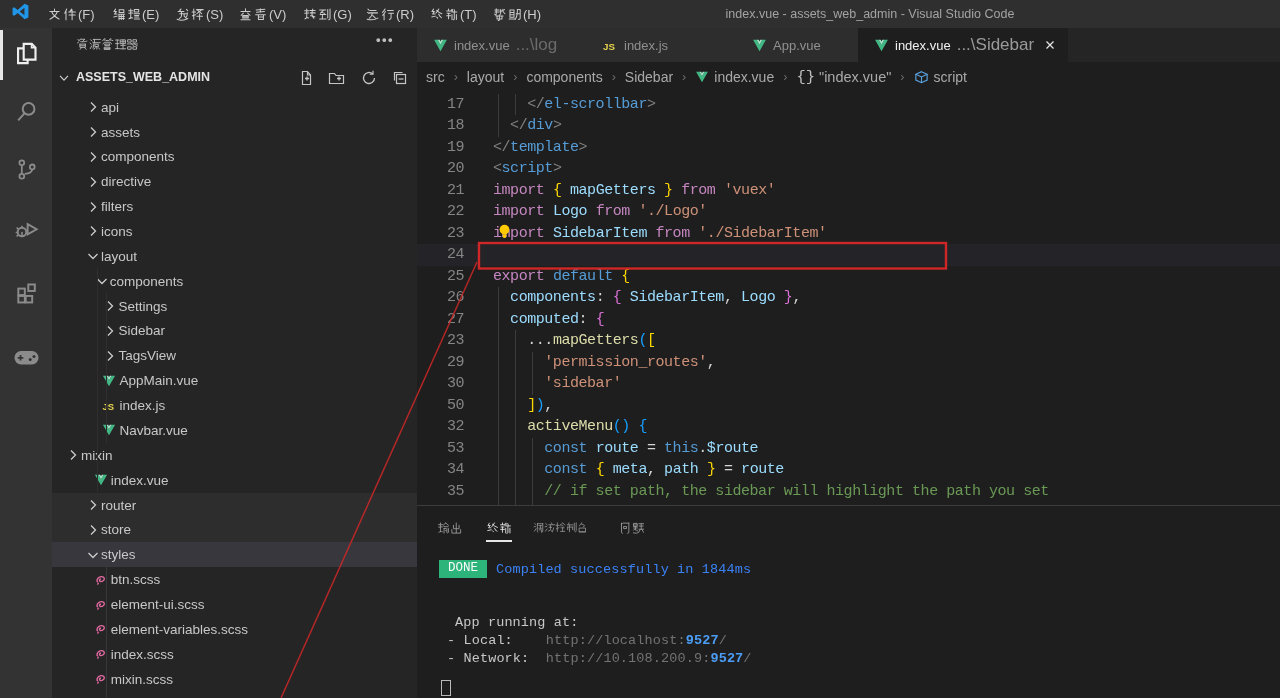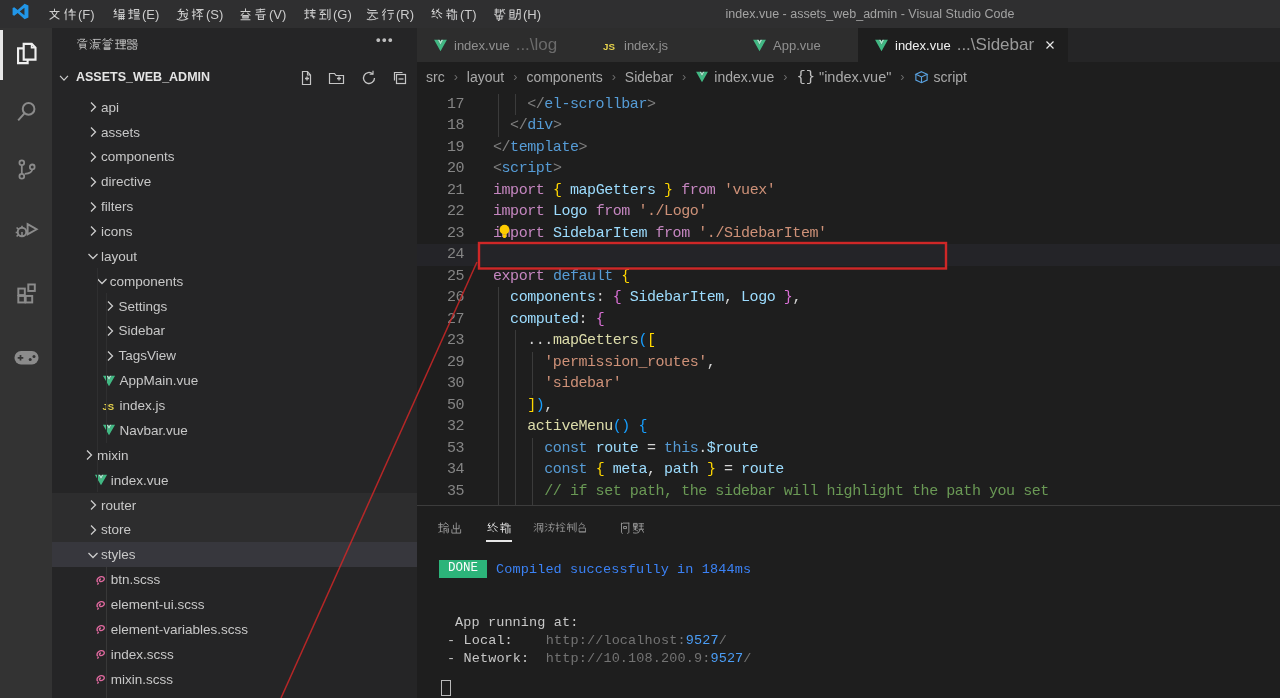--- a/index.html
+++ b/index.html
@@ -23,21 +23,21 @@
 .csep{color:#6e6e6e;font-size:12.5px;margin:0 9px}
 #editor{left:417px;top:92px;width:863px;height:413px;background:#1e1e1e;overflow:hidden}
 .lnum{position:absolute;left:0;width:47px;text-align:right;color:#858585;font:15px/21.5px "Liberation Mono",monospace;letter-spacing:-0.45px}
 .cl{position:absolute;left:76px;white-space:pre;font:15px/21.5px "Liberation Mono",monospace;letter-spacing:-0.45px;color:#d4d4d4}
 .pu{color:#c586c0}.bl{color:#569cd6}.lb{color:#9cdcfe}.st{color:#ce9178}.fn{color:#dcdcaa}.cm{color:#6a9955}.gy{color:#808080}.g1{color:#ffd700}.g2{color:#da70d6}.g3{color:#179fff}
 .ig{position:absolute;width:1px;background:#3b3b3b}
 #panel{left:417px;top:505px;width:863px;height:193px;background:#1e1e1e;border-top:1px solid #3c3c3c}
 .tline{position:absolute;white-space:pre;font:13.5px/18px "Liberation Mono",monospace;letter-spacing:0.13px;color:#c8c8c8}
 .done{position:absolute;background:#2cb47a;color:#fbfbfb;font:12.5px/17px "Liberation Mono",monospace;text-align:center}
 .grn{color:#3b82f6}
-.url{color:#737373}.urlb{color:#4b9df5;font-weight:normal}
+.url{color:#737373}.urlb{color:#4b9df5;font-weight:bold}
 svg{display:block}
 .cjk{display:inline-block;vertical-align:middle}
 </style></head>
 <body>
 <svg width="0" height="0" style="position:absolute">
     <defs>
       <symbol id="g-wen" viewBox="0 0 16 16">
         <path d="M8 1.2v2.6 M2.3 4.2h11.4 M4.6 4.6C6 8.2 9.8 11.6 13.6 13.6 M11.4 4.6C10.2 8.2 6.2 11.8 2.4 13.8" fill="none" stroke-linecap="round" stroke-linejoin="round"></path>
       </symbol>
       <symbol id="g-jian" viewBox="0 0 16 16">
@@ -383,21 +383,21 @@
     </svg>
     <span>index.js</span>
   </div>
 <div class="a trow" style="left:52px;top:417.9px;padding-left:50.4px;width:314.6px">
     <svg class="ficon" viewBox="0 0 17 15">
       <path d="M1.1 1 H5.3 L8.5 6.6 L11.7 1 H15.9 L8.5 14 Z" fill="#41b883"></path>
       <path d="M5.3 1 L8.5 6.6 L11.7 1 H9.5 L8.5 2.8 L7.5 1 Z" fill="#a8e7cd"></path>
     </svg>
     <span>Navbar.vue</span>
   </div>
-<div class="a trow" style="left:52px;top:442.8px;padding-left:29px;width:323.3px">
+<div class="a trow" style="left:36px;top:442.8px;padding-left:29px;width:323.3px">
     <svg class="chev" viewBox="0 0 16 16" fill="none" stroke="#cccccc" stroke-width="1.3">
       <path d="M6 3.5 10.5 8 6 12.5"></path>
     </svg>
     <span>mixin</span>
   </div>
 <div class="a trow" style="left:52px;top:467.6px;padding-left:41.7px;width:323.3px">
     <svg class="ficon" viewBox="0 0 17 15">
       <path d="M1.1 1 H5.3 L8.5 6.6 L11.7 1 H15.9 L8.5 14 Z" fill="#41b883"></path>
       <path d="M5.3 1 L8.5 6.6 L11.7 1 H9.5 L8.5 2.8 L7.5 1 Z" fill="#a8e7cd"></path>
     </svg>

